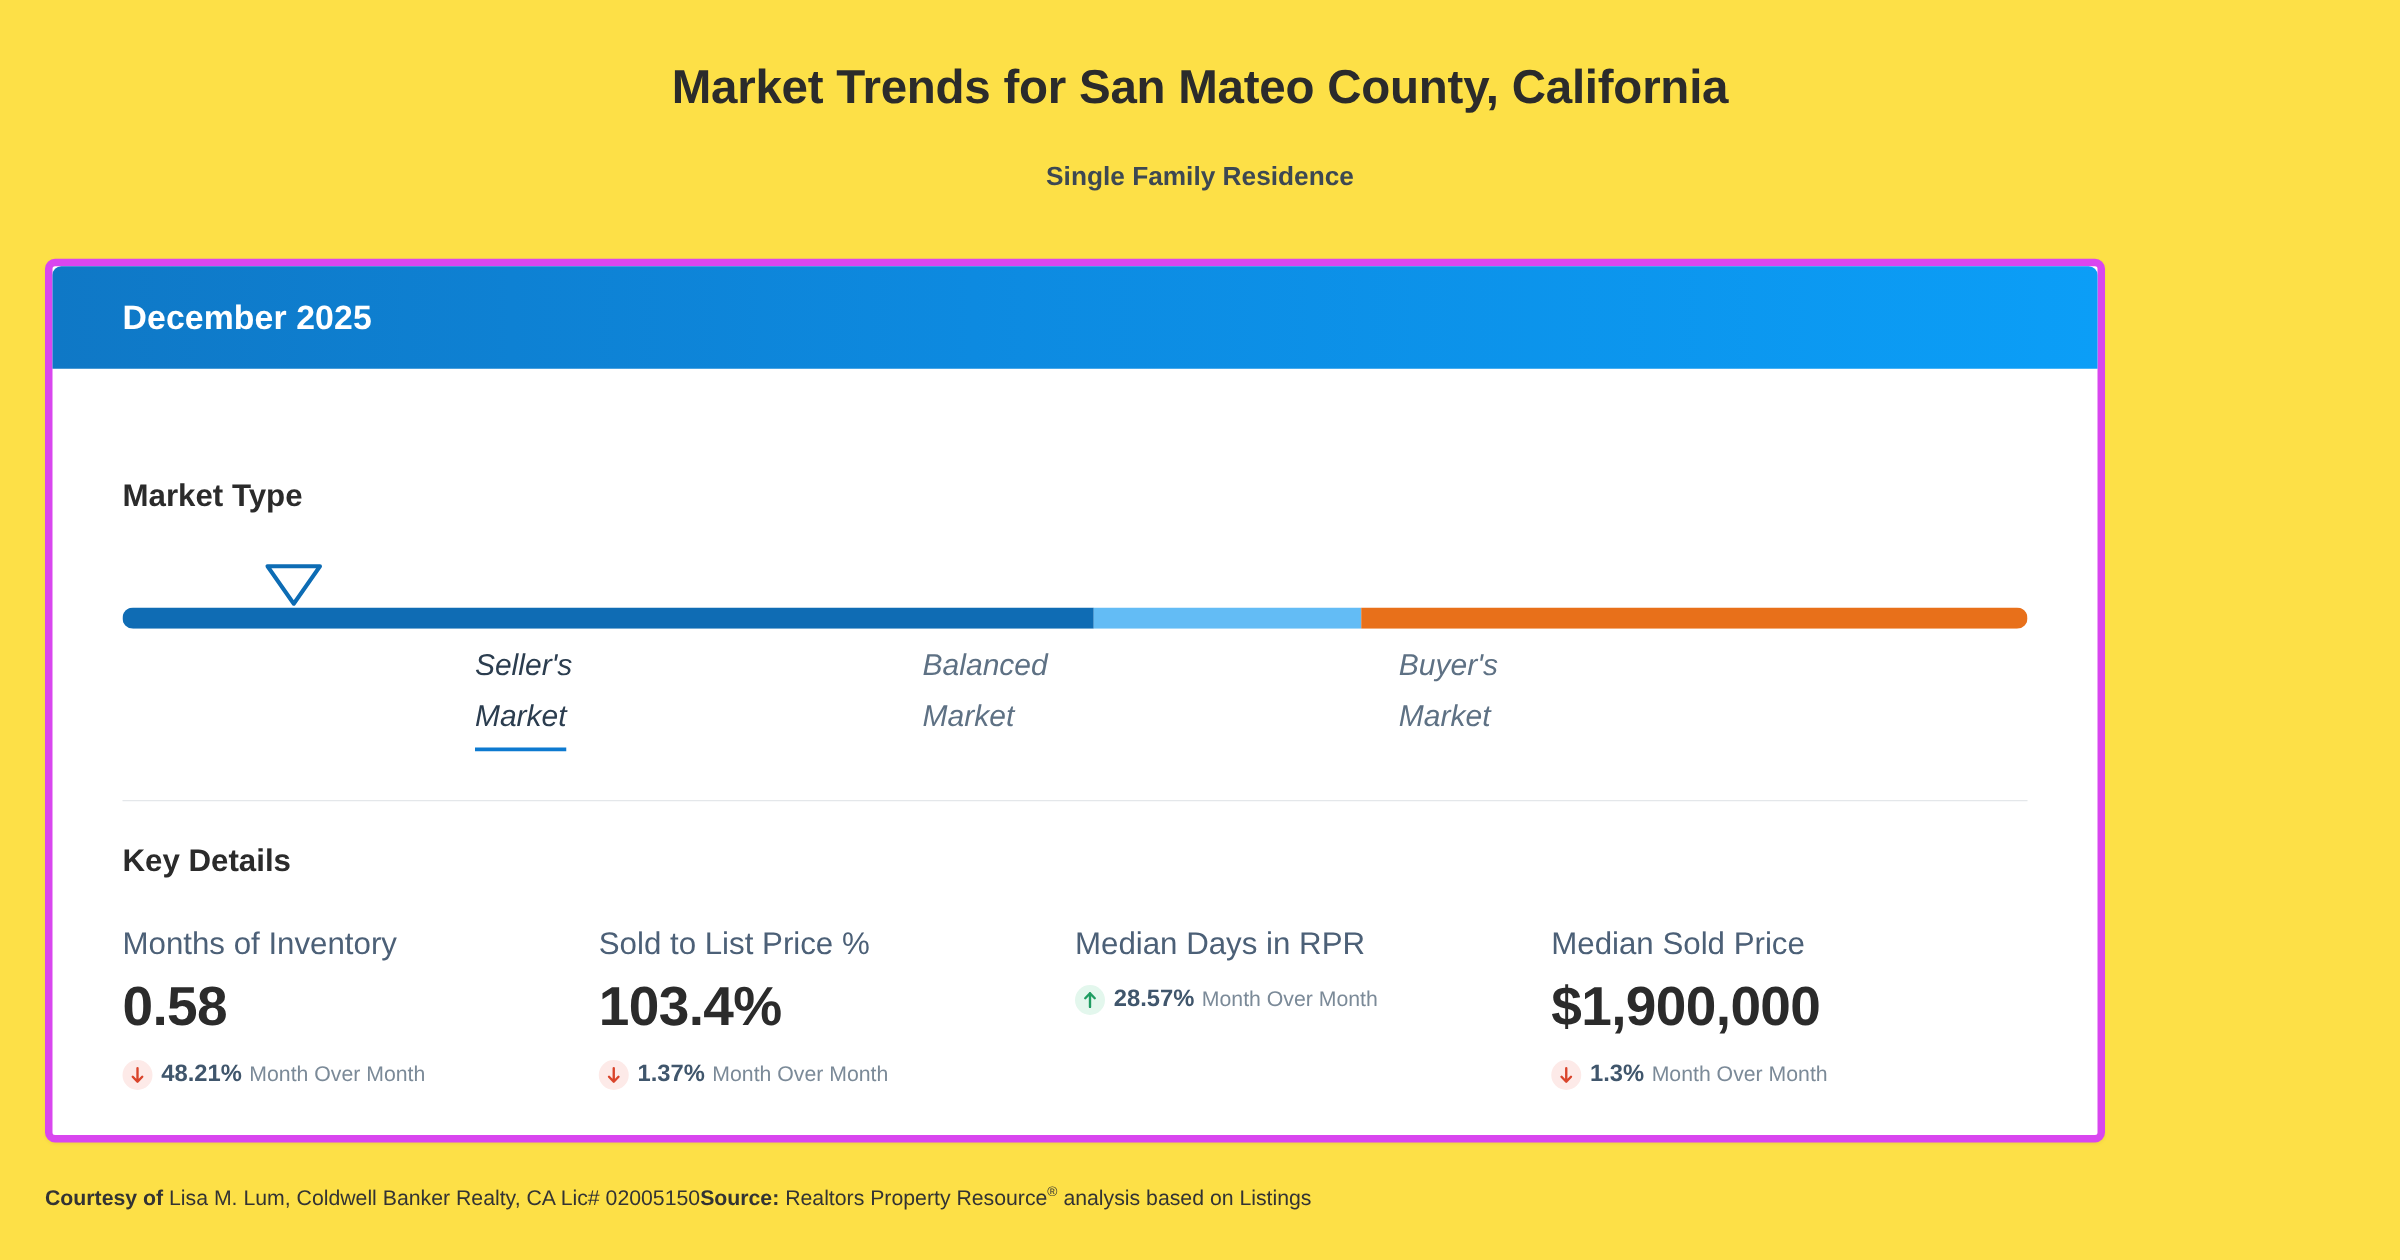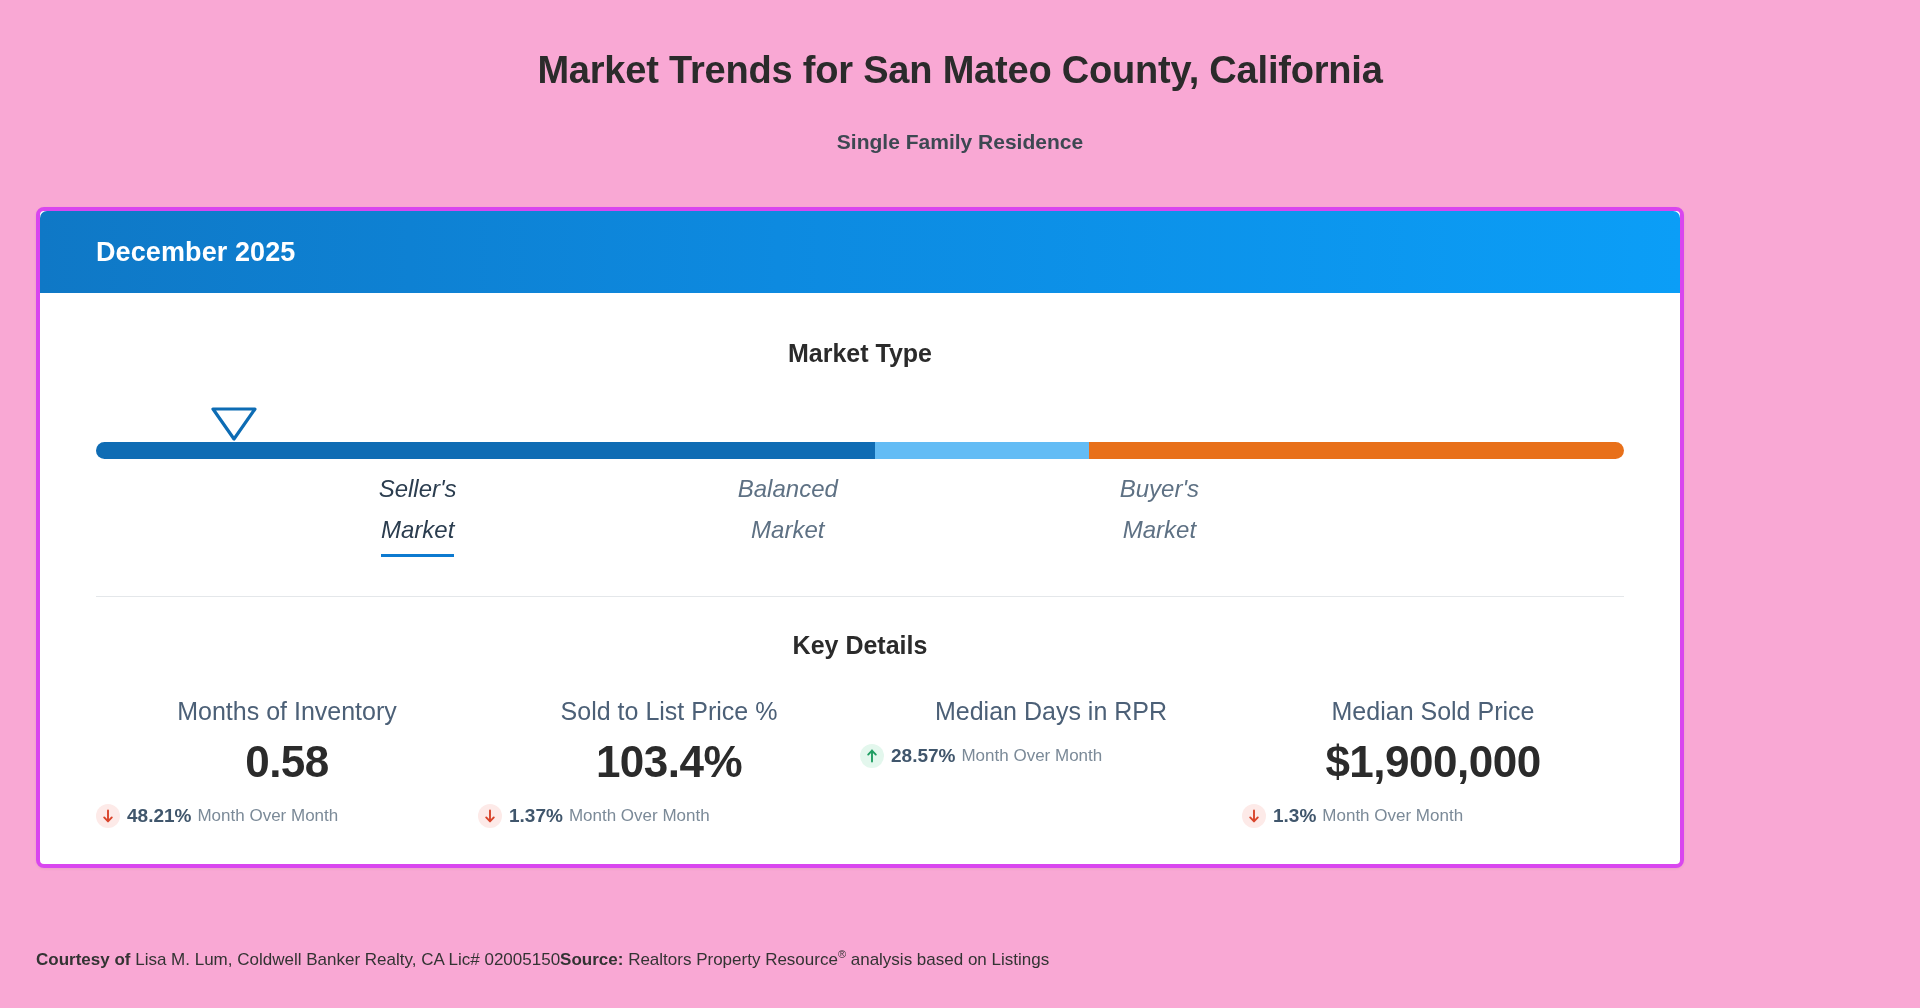--- a/index.html
+++ b/index.html
@@ -9,21 +9,21 @@
     height: 1008px;
     background: #ffffff;
     font-family: "Liberation Sans", sans-serif;
     -webkit-font-smoothing: antialiased;
   }
 
   .page {
     position: relative;
     width: 1920px;
     height: 1008px;
-    background: #f9a8d4;
+    background: #fde047;
     overflow: hidden;
   }
 
   
   .title-block {
     padding-top: 48px;
     text-align: center;
   }
   .main-title {
     font-size: 38px;
@@ -39,24 +39,23 @@
     color: #3d4852;
   }
 
   
   .card {
     position: absolute;
     left: 36px;
     top: 207px;
     width: 1648px;
     background: #ffffff;
-    border: 4px solid #d946ef;
+    border: 6px solid #d946ef;
     border-radius: 8px;
     box-shadow: 0 1px 3px rgba(0,0,0,0.06);
-    text-align: center;
   }
 
   .card-header {
     height: 82px;
     background: linear-gradient(90deg, #0f78c6 0%, #0d8ae0 45%, #0b9ef7 100%);
     border-radius: 7px 7px 0 0;
     display: flex;
     align-items: center;
     padding-left: 56px;
   }
@@ -68,20 +67,21 @@
   }
 
   .card-body {
     padding: 46px 56px 36px 56px;
   }
 
   .section-heading {
     font-size: 25px;
     font-weight: bold;
     color: #2b2b2b;
+    margin-top: 42px;
   }
 
   
   .gauge-wrap {
     position: relative;
     margin-top: 38px;
     height: 56px;
   }
   .gauge-marker {
     position: absolute;

